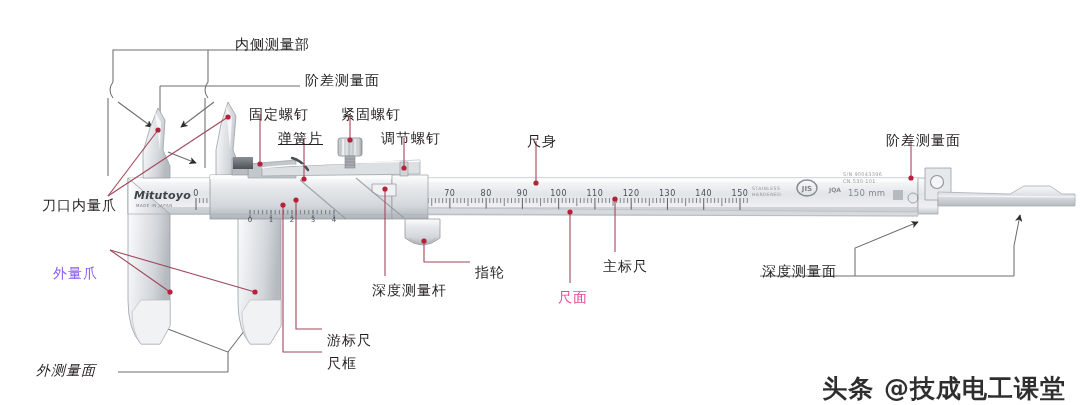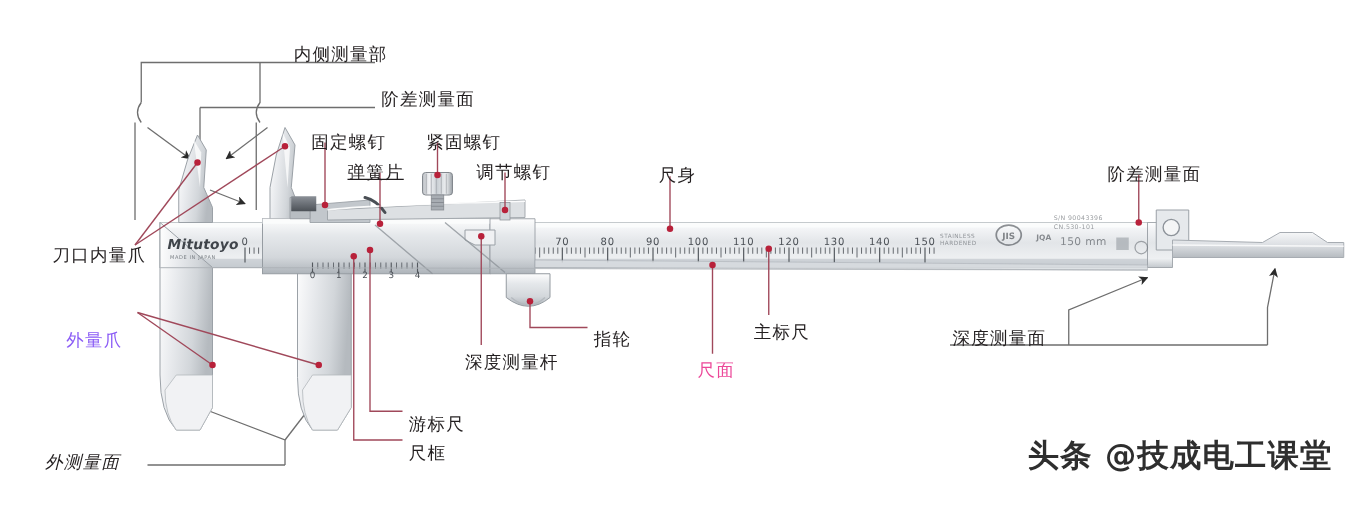--- a/index.html
+++ b/index.html
@@ -17,21 +17,21 @@
     position:absolute;
     color:#231f20;
     font-size:14px;
     line-height:1;
     letter-spacing:1px;
     white-space:nowrap;
     font-family:"DejaVu Sans","Liberation Sans",sans-serif;
   }
   .wm{
     position:absolute;
-    right:14px;bottom:24px;
+    right:14px;bottom:0;
     font-size:25px;
     font-weight:bold;
     color:#1d1d1d;
     letter-spacing:1px;
     font-family:"DejaVu Sans","Liberation Sans",sans-serif;
     opacity:.92;
   }
 </style>
 </head>
 <body>

